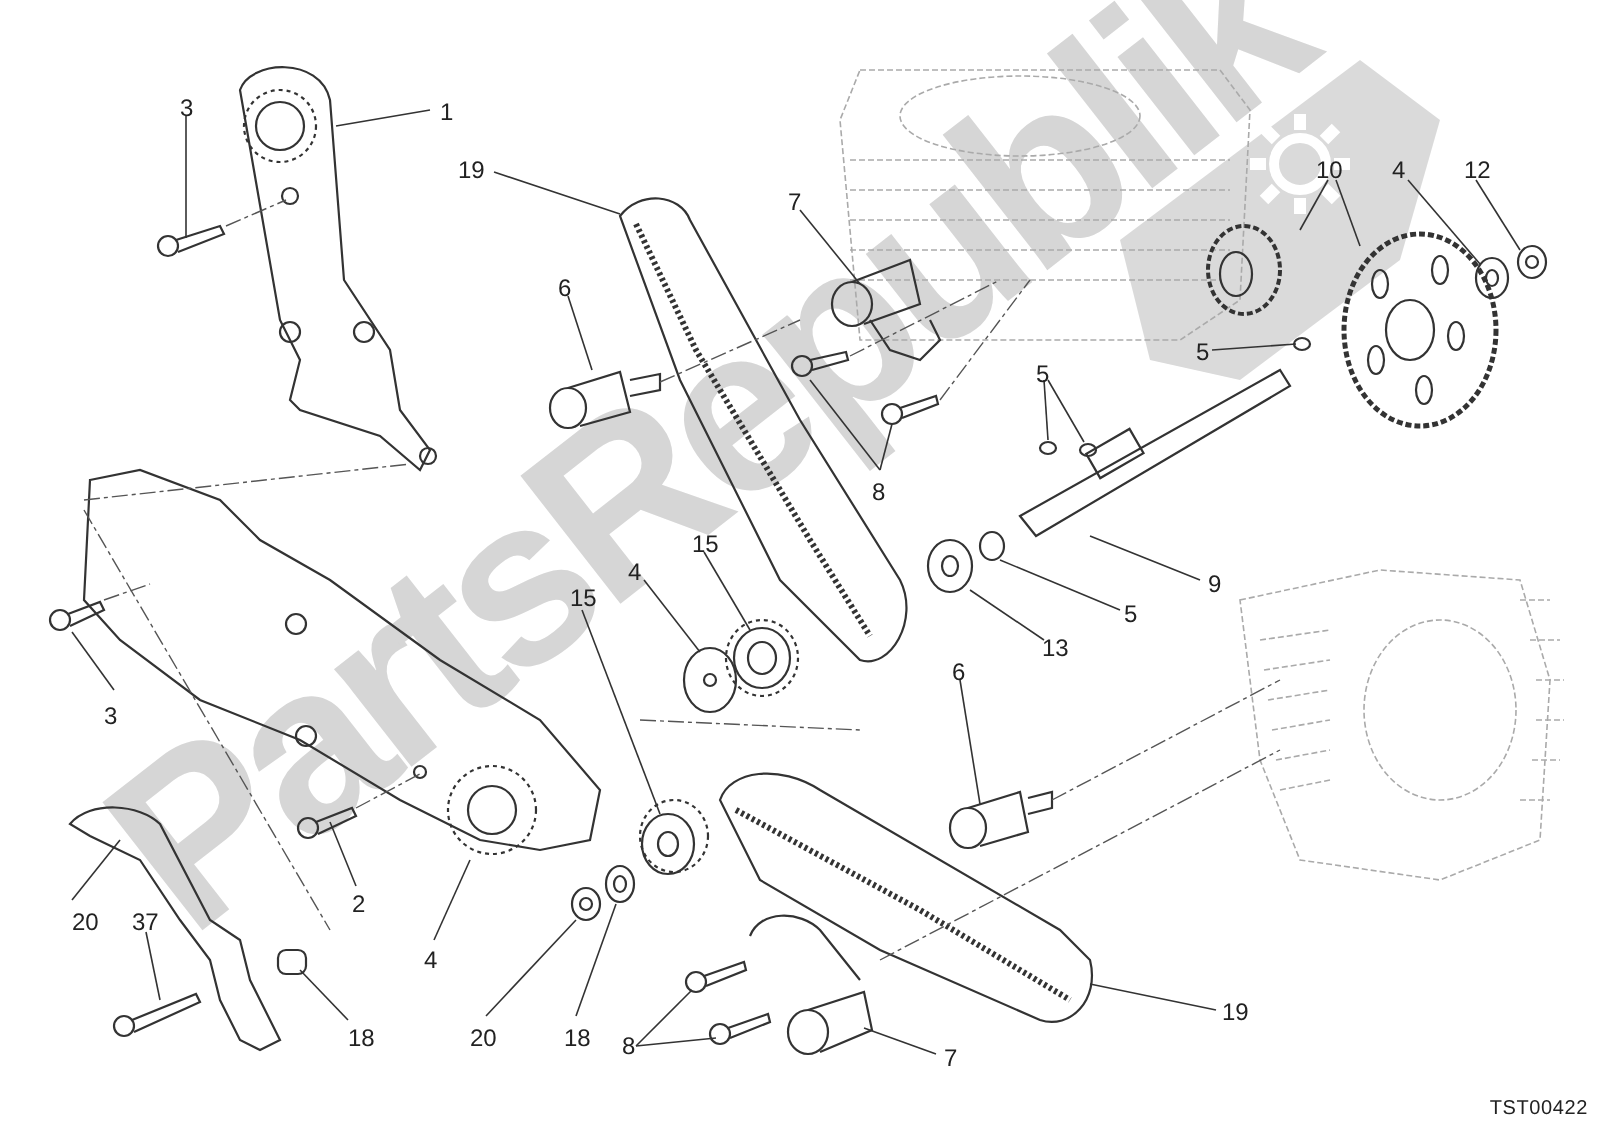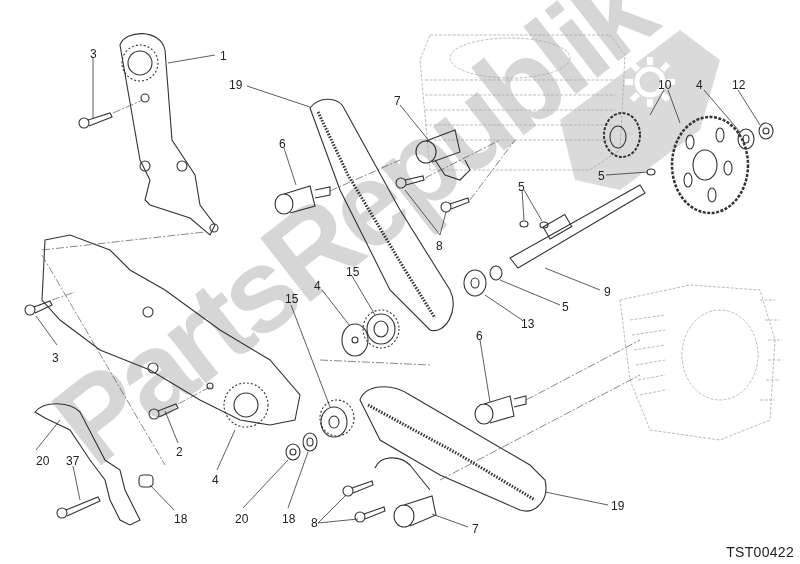--- a/index.html
+++ b/index.html
@@ -1,20 +1,20 @@
 <!DOCTYPE html>
 <html><head>
 <meta charset="utf-8">
 <style>
   html, body { margin:0; padding:0; background:#ffffff; }
   body { width:800px; height:564px; overflow:hidden; position:relative; font-family:"Liberation Sans", sans-serif; }
   #stage { position:absolute; left:0; top:0; width:800px; height:564px; }
   svg { position:absolute; left:0; top:0; }
   .lbl { position:absolute; font-size:12px; color:#222; line-height:12px; white-space:nowrap; }
-  .code { position:absolute; right:6px; bottom:4px; font-size:14px; color:#222; letter-spacing:0.3px; }
+  .code { position:absolute; right:6px; bottom:4px; font-size:10px; color:#222; letter-spacing:0.3px; }
 </style>
 </head>
 <body>
 
 <div id="stage">
 
   <svg width="800" height="564">
     <g fill="#cfcfcf" opacity="0.85">
       <g transform="translate(95,470) rotate(-38)">
         <text x="0" y="0" font-family="Liberation Sans, sans-serif" font-weight="bold" font-size="118" letter-spacing="-6" fill="#cfcfcf">PartsRepublik</text>

